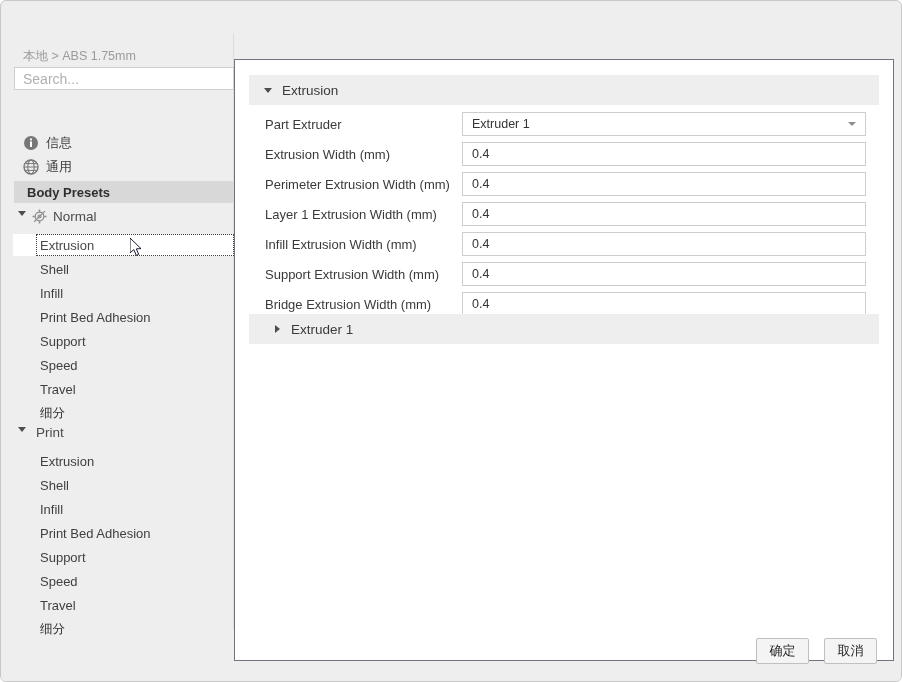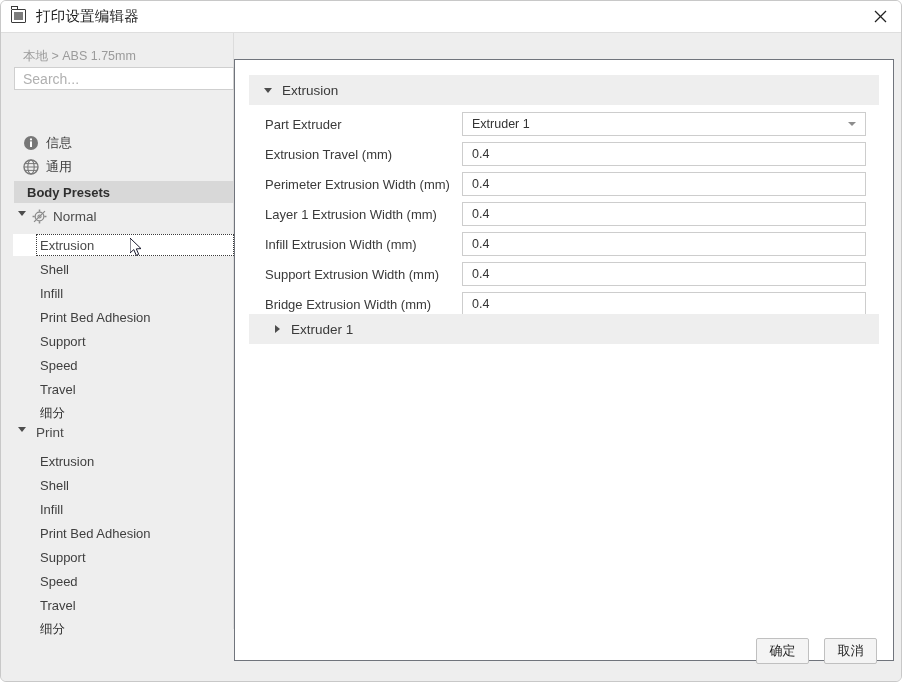--- a/index.html
+++ b/index.html
@@ -273,34 +273,20 @@
     width: 14px; height: 20px;
     z-index: 50;
     pointer-events: none;
   }
 </style>
 </head>
 <body>
 
 <div id="window">
 
-  <div id="titlebar">
-    <div id="title-icon">
-      <div class="tab"></div>
-      <div class="doc"></div>
-      <div class="inner"></div>
-    </div>
-    <div id="title-text">打印设置编辑器</div>
-    <div id="close-btn">
-      <svg width="13" height="13" viewBox="0 0 13 13">
-        <line x1="1" y1="1" x2="12" y2="12" stroke="#222" stroke-width="1.3"></line>
-        <line x1="12" y1="1" x2="1" y2="12" stroke="#222" stroke-width="1.3"></line>
-      </svg>
-    </div>
-  </div>
 
   <div id="body-area">
 
     <div id="left-pane">
 
       <div id="breadcrumb">本地 &gt; ABS 1.75mm</div>
 
       <input id="search-input" type="text" placeholder="Search..." style="">
 
       <div class="nav-row" style="top:122px;">
@@ -425,21 +411,21 @@
 
       <div class="field-row" style="top:52px;">
         <div class="field-label">Part Extruder</div>
         <div class="field-control combo">
           <span class="val">Extruder 1</span>
           <span class="caret"></span>
         </div>
       </div>
 
       <div class="field-row" style="top:82px;">
-        <div class="field-label">Extrusion Travel (mm)</div>
+        <div class="field-label">Extrusion Width (mm)</div>
         <div class="field-control">
           <span class="val">0.4</span>
         </div>
       </div>
 
       <div class="field-row" style="top:112px;">
         <div class="field-label">Perimeter Extrusion Width (mm)</div>
         <div class="field-control">
           <span class="val">0.4</span>
         </div>

